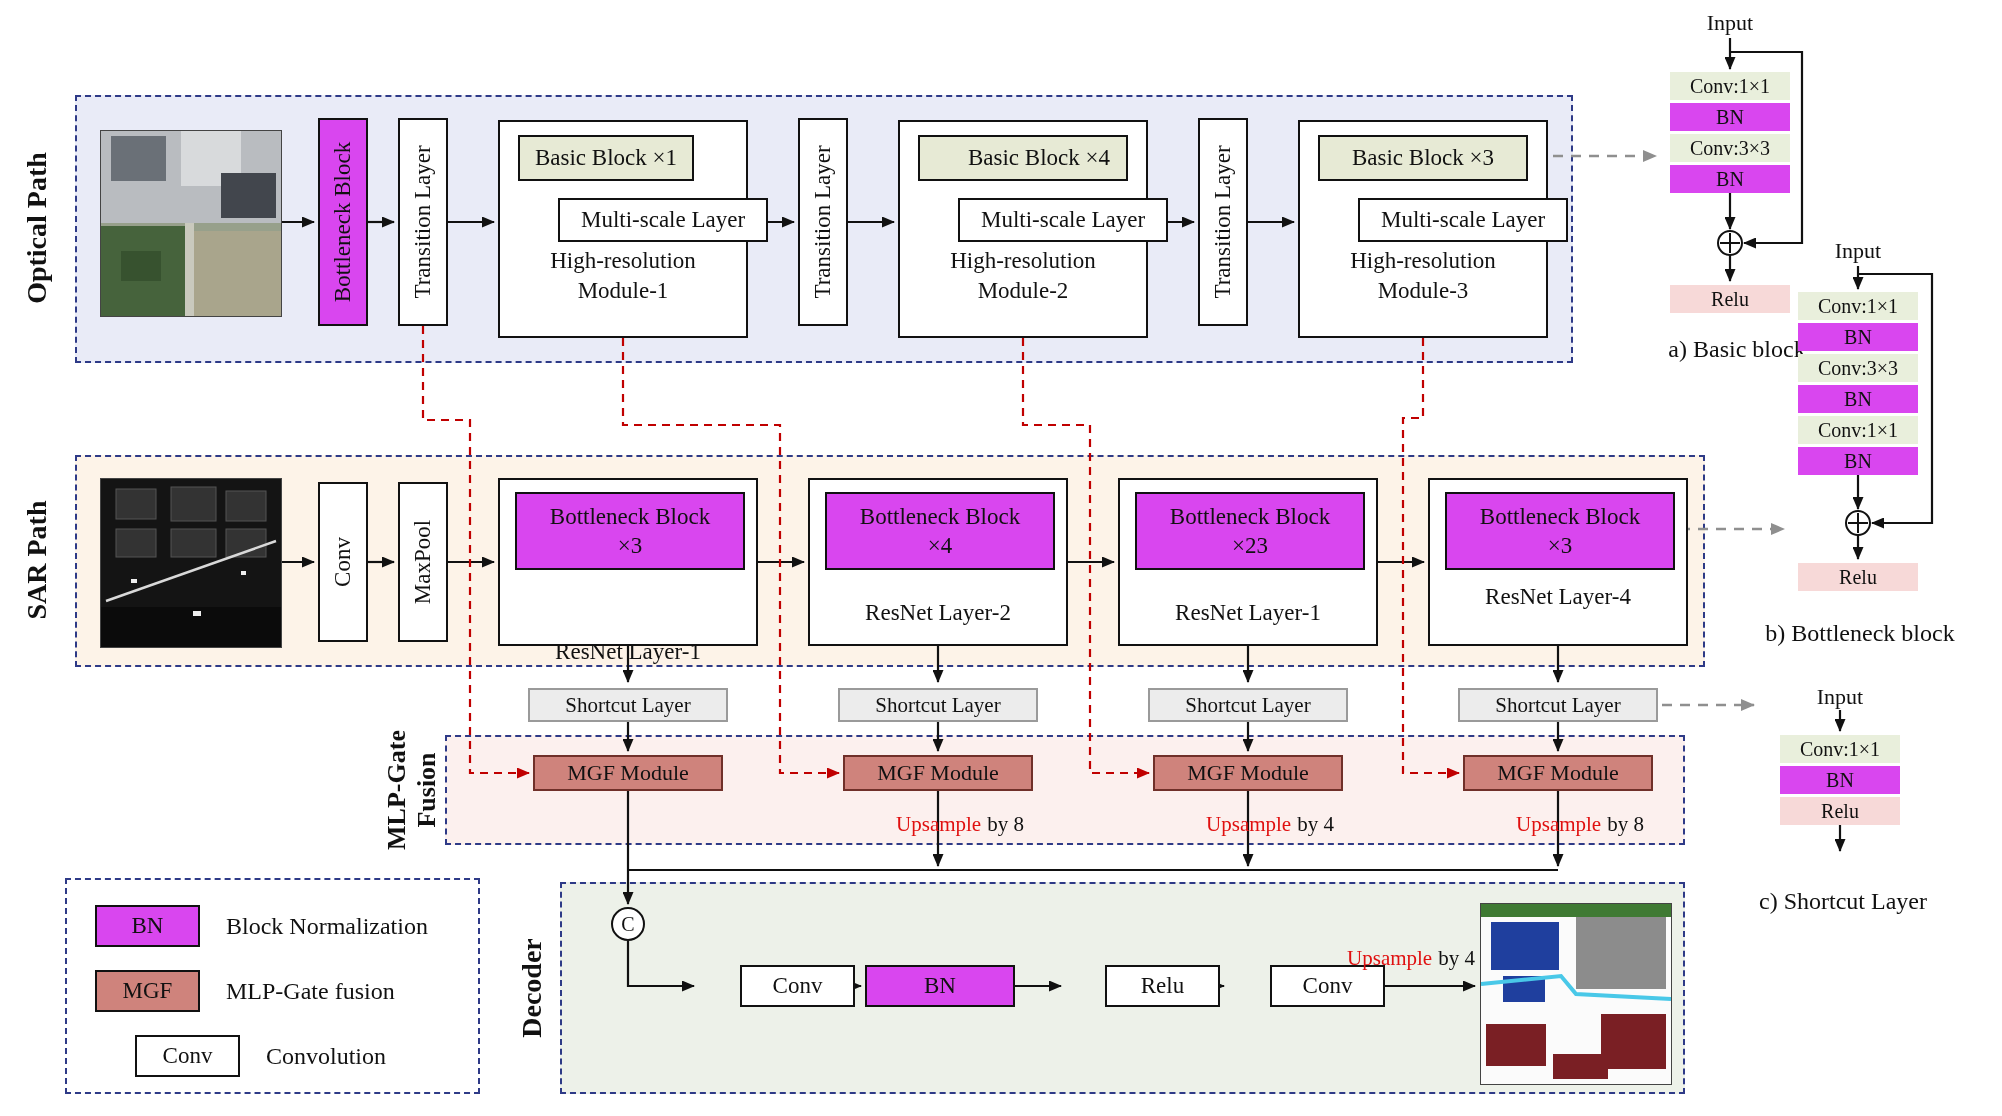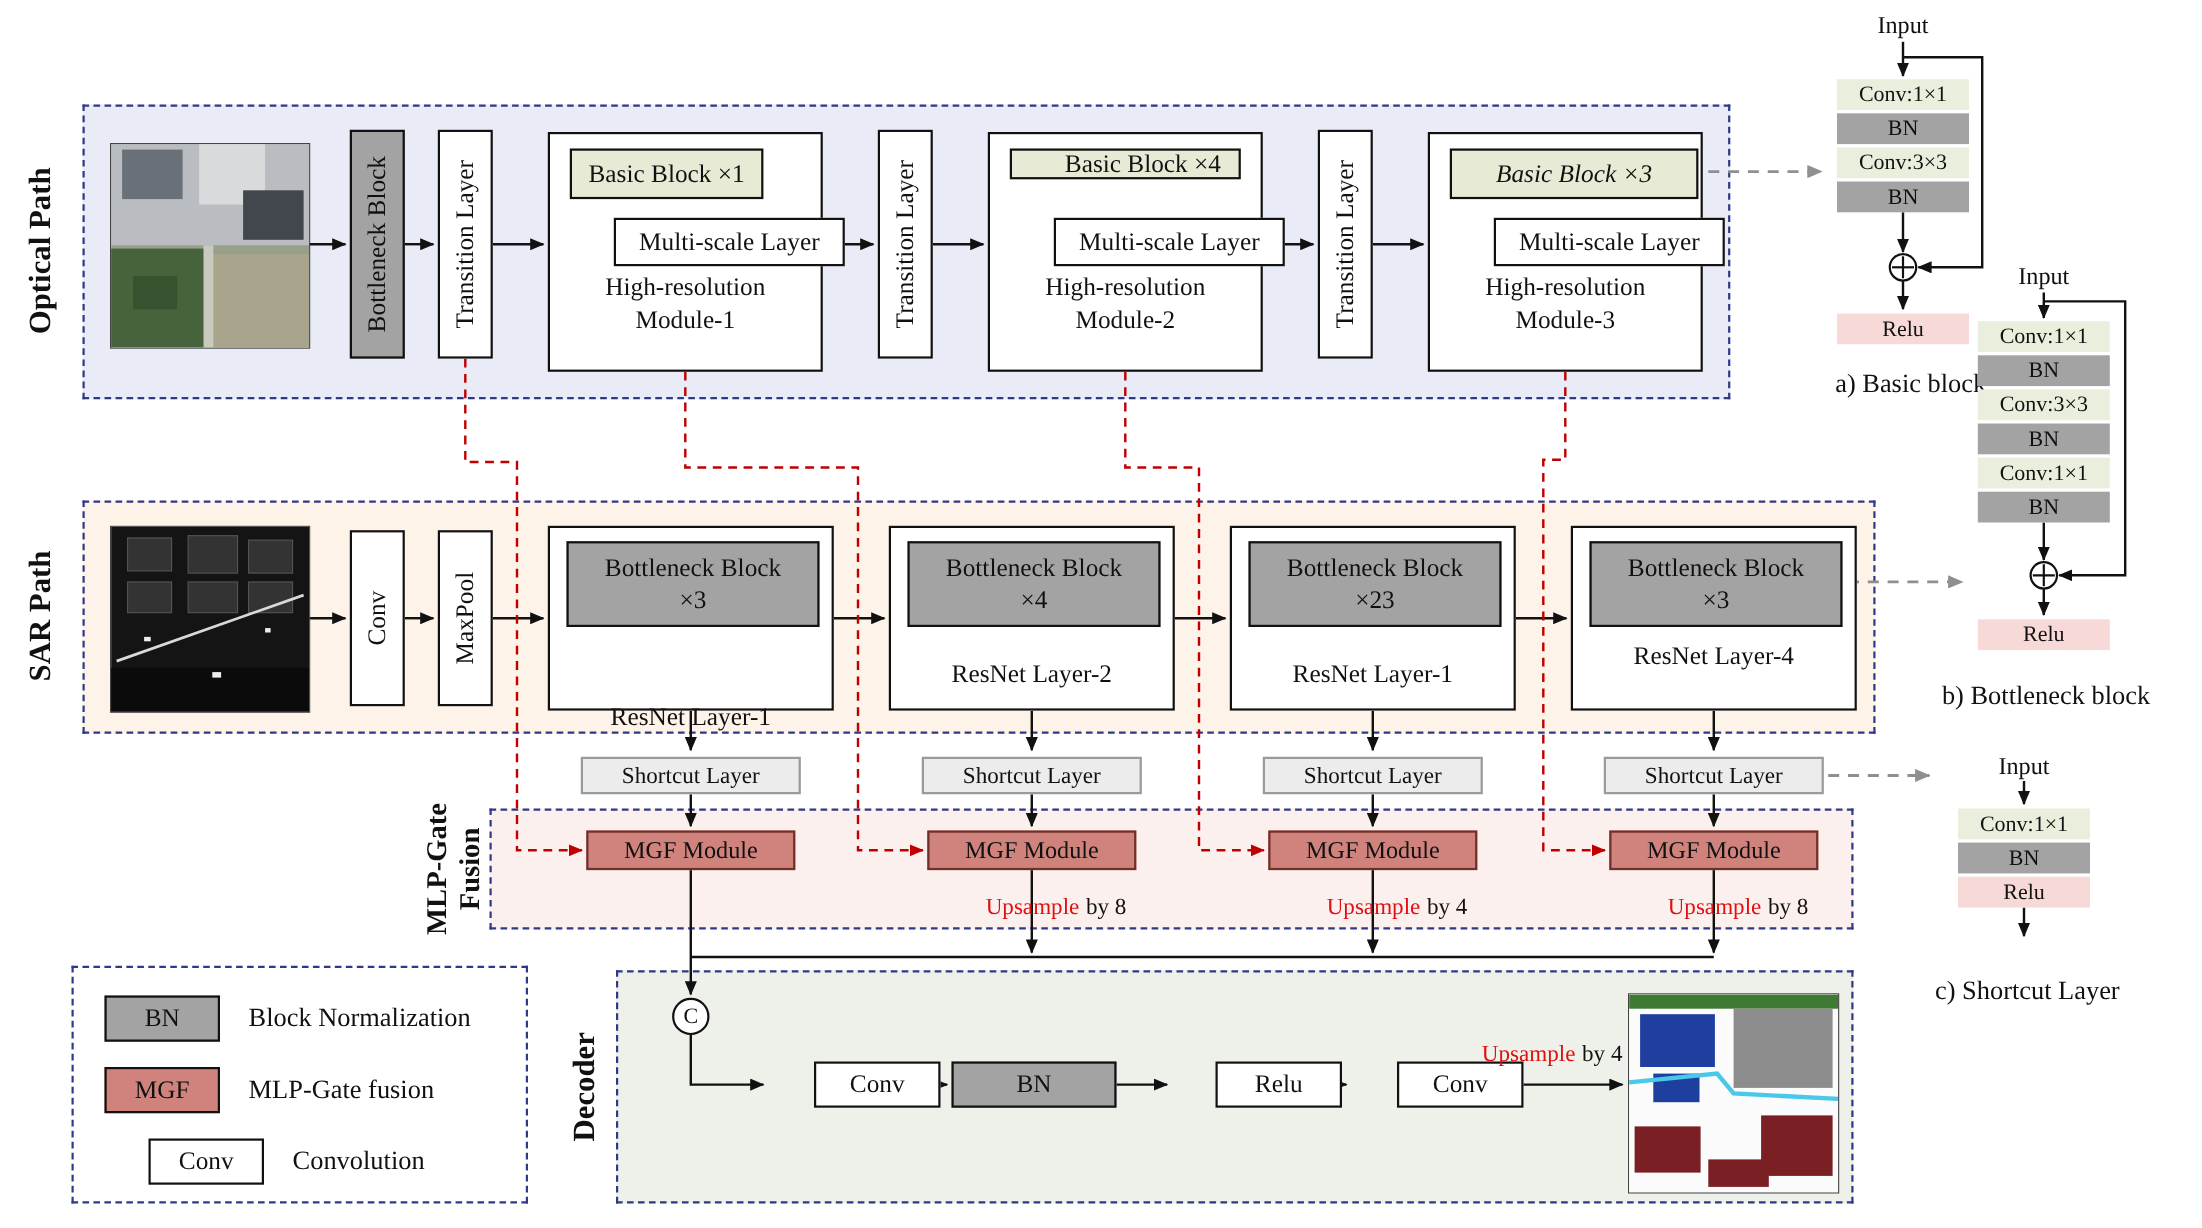--- a/index.html
+++ b/index.html
@@ -9,21 +9,21 @@
   .region { position:absolute; border:2px dashed #2e3a87; z-index:0; }
   .wires  { position:absolute; left:0; top:0; z-index:1; pointer-events:none; }
   .vlabel { position:absolute; transform:translate(-50%,-50%) rotate(-90deg); font-weight:bold; font-size:28px; white-space:nowrap; z-index:2; text-align:center; }
   .vbox   { position:absolute; border:2px solid #111; background:#fff; display:flex; align-items:center; justify-content:center; z-index:2; font-size:23px; }
   .vbox span { transform:rotate(-90deg); white-space:nowrap; }
   .imgbox { position:absolute; z-index:2; border:1px solid #444; line-height:0; }
   .hrmod  { position:absolute; border:2px solid #111; background:#fff; z-index:2; }
   .chip   { position:absolute; border:2px solid #111; display:flex; align-items:center; justify-content:center; font-size:23px; text-align:center; }
   .chip.two-line { flex-direction:column; line-height:29px; }
   .olive  { background:#e7ead5; }
-  .yellow { background:#a3a3a3; }
+  .yellow { background:#d946ef; }
   .whitebg{ background:#fff;margin-left:40px; }
   .modtitle { position:absolute; left:0; width:100%; text-align:center; font-size:23px; line-height:30px; z-index:2; }
   .shortcut { position:absolute; z-index:2; width:200px; height:34px; display:flex; align-items:center; justify-content:center; font-size:21px; background:#ececec; border:2px solid #9a9a9a; }
   .mgf    { position:absolute; z-index:2; width:190px; height:36px; display:flex; align-items:center; justify-content:center; font-size:22px; background:#cf837c; border:2px solid #703029; }
   .note   { position:absolute; z-index:2; font-size:21px; white-space:nowrap; transform:translateX(-50%); }
   .hl     { color:#e01010; }
   .note .rest, .uplabel .rest { margin-left:6px; }
   .dchip  { position:absolute; z-index:2; display:flex; align-items:center; justify-content:center; font-size:23px; border:2px solid #111; }
   .concat { position:absolute; z-index:2; width:34px; height:34px; border:2px solid #111; border-radius:50%; background:#fff; display:flex; align-items:center; justify-content:center; font-size:20px; }
   .drow   { position:absolute; z-index:2; width:120px; height:28px; display:flex; align-items:center; justify-content:center; font-size:20px; }
@@ -193,29 +193,29 @@
 
   <div class="hrmod" style="left:498px;top:120px;width:250px;height:218px;">
     <div class="chip olive" style="left:18px;top:13px;width:176px;height:46px;">Basic Block ×1</div>
     <div class="chip whitebg" style="left:18px;top:76px;width:210px;height:44px;">Multi-scale Layer</div>
     <div class="modtitle" style="top:124px;">
       <div>High-resolution</div>
       <div>Module-1</div>
     </div>
   </div>
   <div class="hrmod" style="left:898px;top:120px;width:250px;height:218px;">
-    <div class="chip olive" style="left:18px;top:13px;width:210px;height:28px;padding-left:32px;">Basic Block ×4</div>
+    <div class="chip olive" style="left:18px;top:13px;width:210px;height:46px;padding-left:32px;">Basic Block ×4</div>
     <div class="chip whitebg" style="left:18px;top:76px;width:210px;height:44px;">Multi-scale Layer</div>
     <div class="modtitle" style="top:124px;">
       <div>High-resolution</div>
       <div>Module-2</div>
     </div>
   </div>
   <div class="hrmod" style="left:1298px;top:120px;width:250px;height:218px;">
-    <div class="chip olive" style="left:18px;top:13px;width:226px;height:46px;font-style:italic;">Basic Block ×3</div>
+    <div class="chip olive" style="left:18px;top:13px;width:210px;height:46px;">Basic Block ×3</div>
     <div class="chip whitebg" style="left:18px;top:76px;width:210px;height:44px;">Multi-scale Layer</div>
     <div class="modtitle" style="top:124px;">
       <div>High-resolution</div>
       <div>Module-3</div>
     </div>
   </div>
 
   <div class="vbox" style="left:318px;top:482px;width:50px;height:160px;">
     <span>Conv</span>
   </div>

